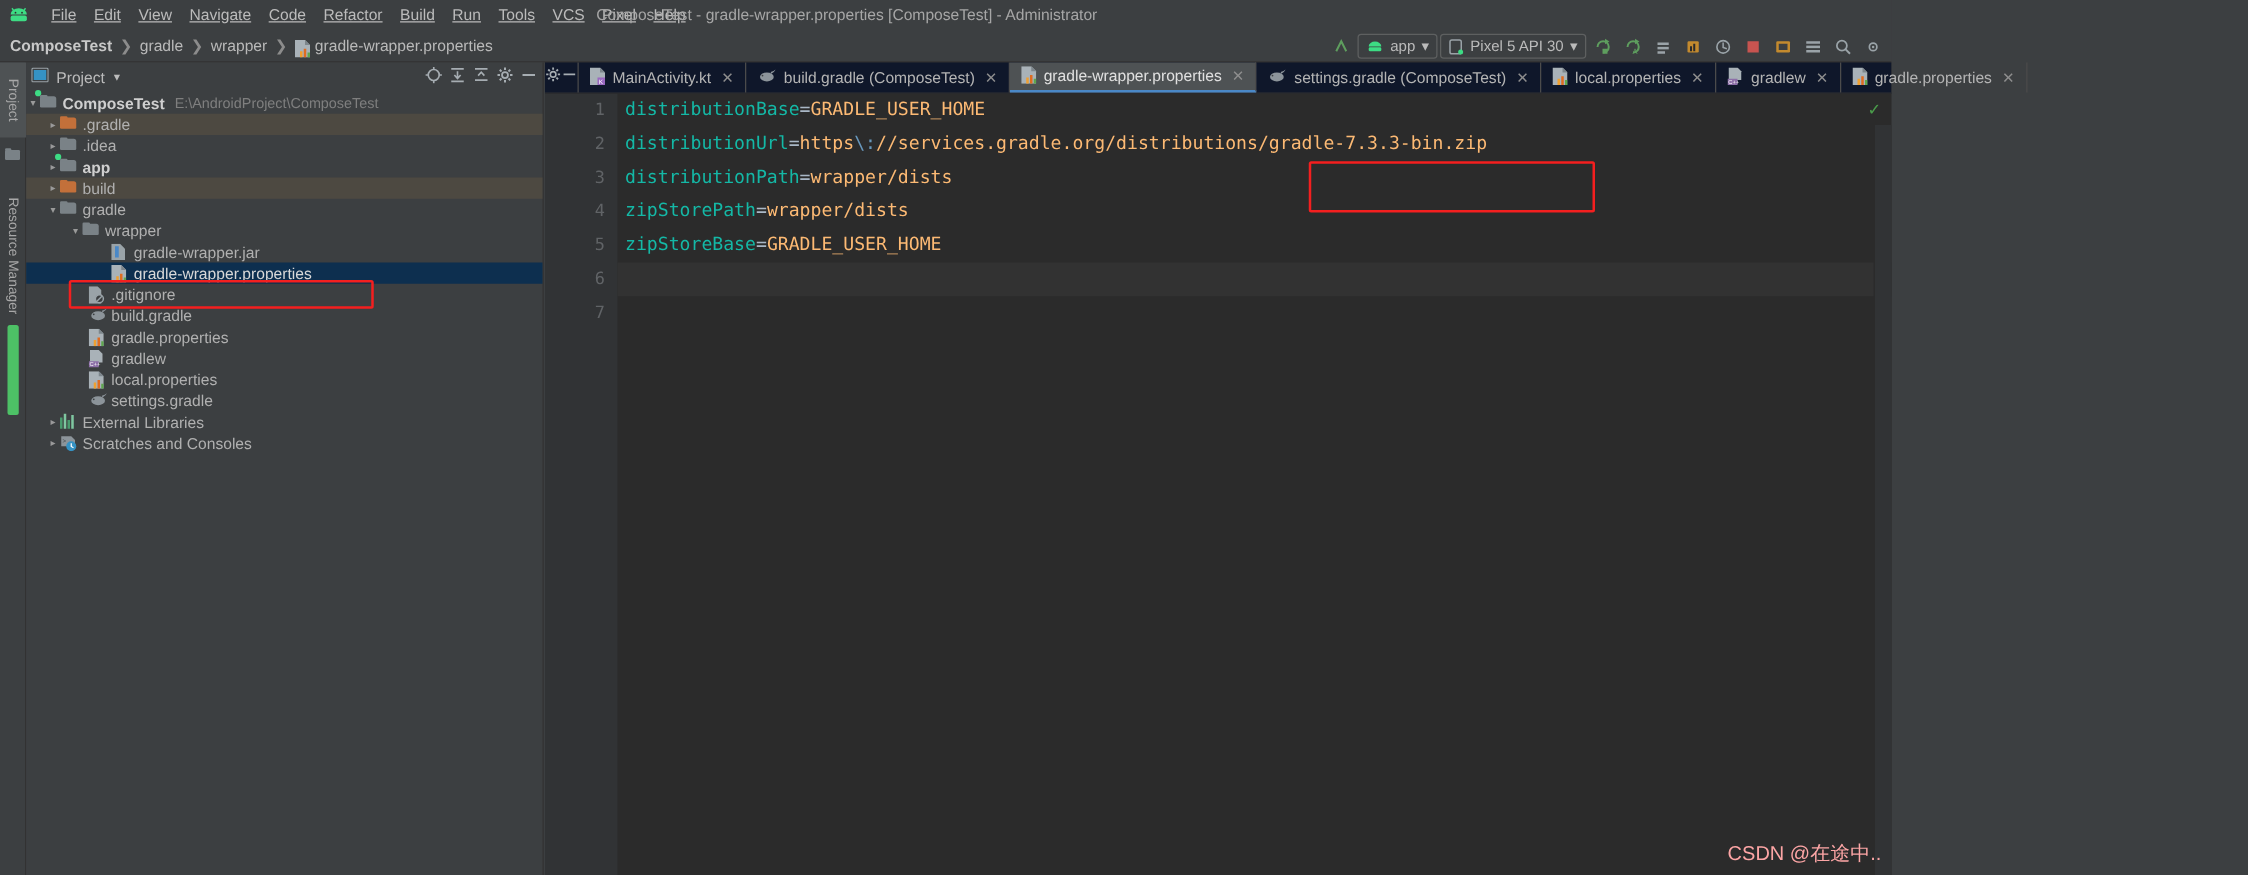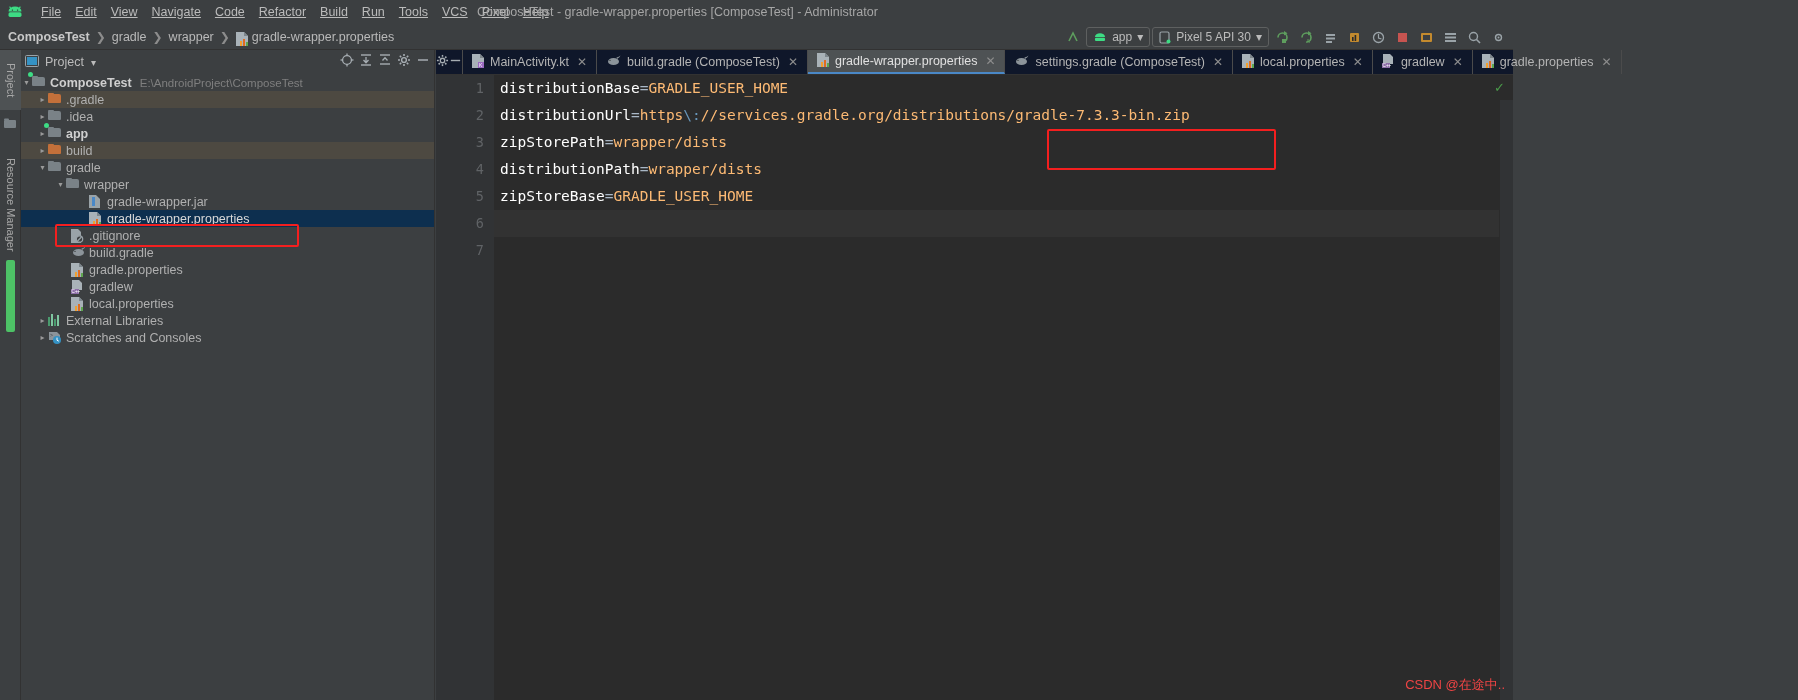--- a/index.html
+++ b/index.html
@@ -120,34 +120,34 @@
   .gutnum {
     position: absolute; right: 10px; font-size: 13.5px; color: #606366;
     font-family: "DejaVu Sans Mono", monospace; line-height: 27px; height: 27px;
   }
   .codelines {
     position: absolute; left: 58px; top: 0; right: 0; bottom: 0;
     font-family: "DejaVu Sans Mono", monospace; font-size: 14.5px;
   }
   .cline { height: 27px; line-height: 27px; padding-left: 6px; white-space: pre; }
   .cline.cur { background: #323232; }
-  .k { color: #ffffff; text-align: center; }
+  .k { color: #14b8a6; text-align: center; }
   .v { color: #fdba74; }
   .cm { color: #808080; }
   .esc { color: #6897bb; }
   .eq { color: #a9b7c6; }
 
   
   .redbox { position: absolute; border: 2.5px solid #f41f1f; border-radius: 2px; pointer-events: none; }
 
   .check { position: absolute; right: 8px; top: 5px; color: #4a9b4a; font-size: 13px; }
   .right-rail { position: absolute; right: 0; top: 25px; width: 14px; bottom: 0; background: #313335; border-left: 1px solid #2b2b2b; }
 
   .watermark {
-    position: absolute; right: 8px; bottom: 6px; font-size: 13px; color: #ef4444;
+    position: absolute; right: 8px; bottom: 6px; font-size: 16px; color: #fca5a5;
     white-space: nowrap;
   }
 
   .scrollbar-thumb {
     position: absolute; left: 6px; top: 210px; width: 9px; height: 72px;
     background: #4fcf6a; border-radius: 2px; opacity: .9;
   }
 </style>
 </head>
 <body>
@@ -483,20 +483,30 @@
               <path d="M0 0 h8 l4 4 v10 H0 Z" fill="#a9b2b8"></path>
               <path d="M8 0 l4 4 H8 Z" fill="#7d868c"></path>
               <rect x="4" y="9" width="2" height="5" fill="#f0a030"></rect>
               <rect x="7" y="7" width="2" height="7" fill="#e06c20"></rect>
               <rect x="10" y="10" width="2" height="4" fill="#5ea64e"></rect>
             </svg>
         </span>
         <span class="lbl">local.properties</span>
       </div>
 
+      <div class="row" style="padding-left:50px;">
+        <span class="ico">
+          <svg width="15" height="11" viewBox="0 0 15 11">
+              <ellipse cx="7.5" cy="6.5" rx="5.5" ry="3.6" fill="#8c949a"></ellipse>
+              <path d="M11 4 q3-2 3.5-3.5 Q13 2 10.5 2.6 Z" fill="#8c949a"></path>
+              <circle cx="4" cy="5.4" r=".7" fill="#3c3f41"></circle>
+            </svg>
+        </span>
+        <span class="lbl">settings.gradle</span>
+      </div>
 
       <div class="row" style="padding-left:16px;">
         <span class="arrow">▸</span>
         <span class="ico">
           <span class="libico">
             <i style="height:9px;background:#4a9b6e"></i>
               <i style="height:12px;background:#7fc6a0"></i>
               <i style="height:7px;background:#4a9b6e"></i>
               <i style="height:11px;background:#7fc6a0"></i>
           </span>
@@ -649,23 +659,23 @@
         <div class="gutnum" style="top:135px;">6</div>
         <div class="gutnum" style="top:162px;">7</div>
       </div>
 
       <div class="codelines">
 
         <div class="cline"><span class="k">distributionBase</span><span class="eq">=</span><span class="v">GRADLE_USER_HOME</span></div>
 
         <div class="cline"><span class="k">distributionUrl</span><span class="eq">=</span><span class="v">https</span><span class="esc">\:</span><span class="v">//services.gradle.org/distributions/gradle-7.3.3-bin.zip</span></div>
 
+        <div class="cline"><span class="k">distributionPath</span><span class="eq">=</span><span class="v">wrapper/dists</span></div>
+
         <div class="cline"><span class="k">zipStorePath</span><span class="eq">=</span><span class="v">wrapper/dists</span></div>
-
-        <div class="cline"><span class="k">distributionPath</span><span class="eq">=</span><span class="v">wrapper/dists</span></div>
 
         <div class="cline"><span class="k">zipStoreBase</span><span class="eq">=</span><span class="v">GRADLE_USER_HOME</span></div>
 
         <div class="cline cur"><span></span></div>
       </div>
 
       <div class="right-rail"></div>
       <div class="check">✓</div>
     </div>
 

